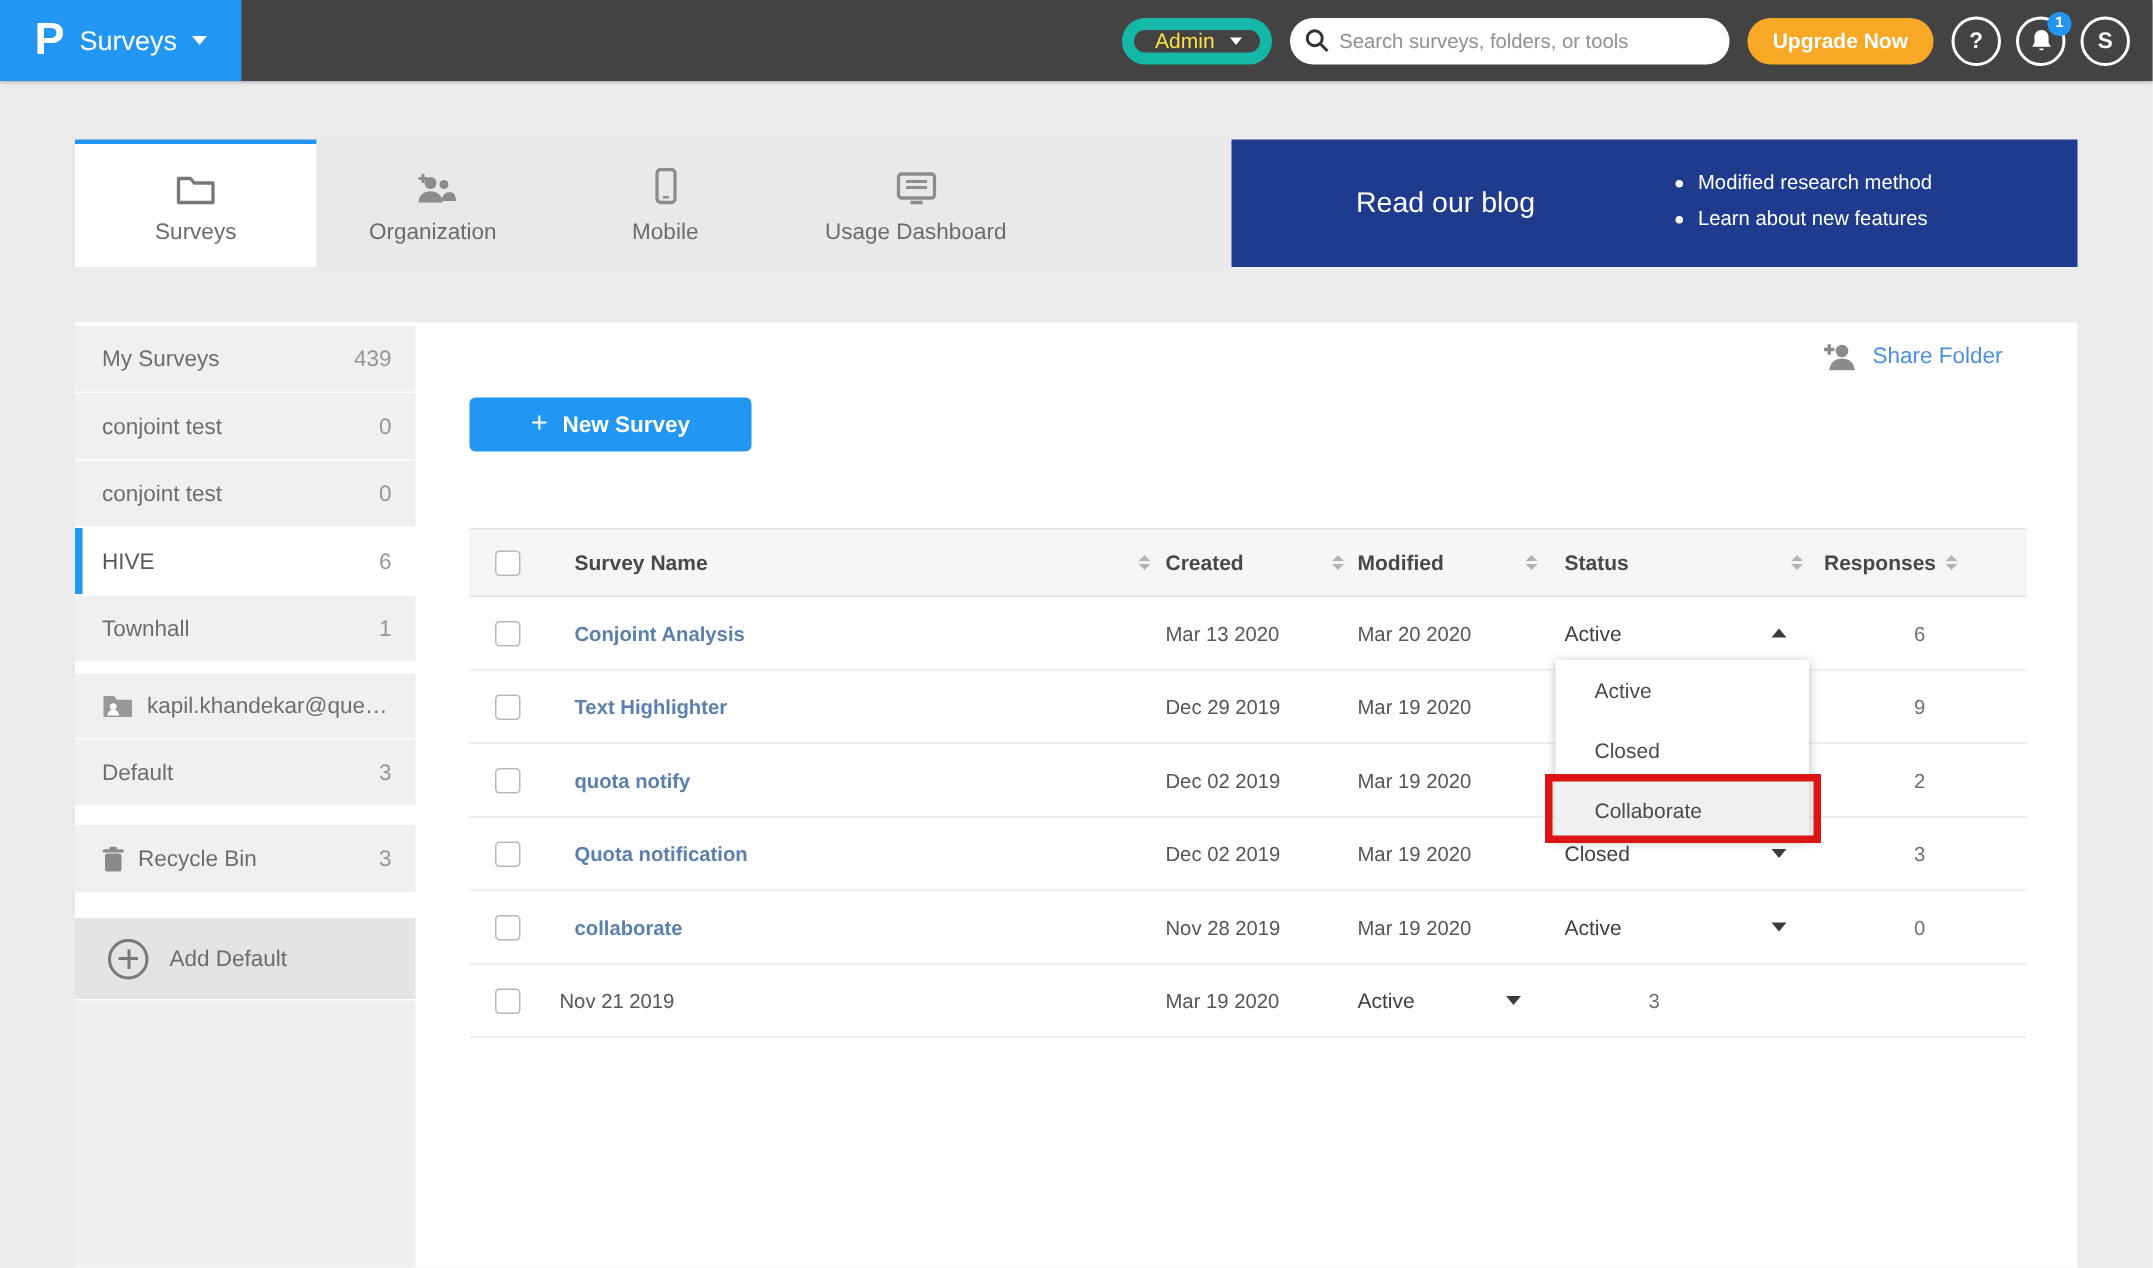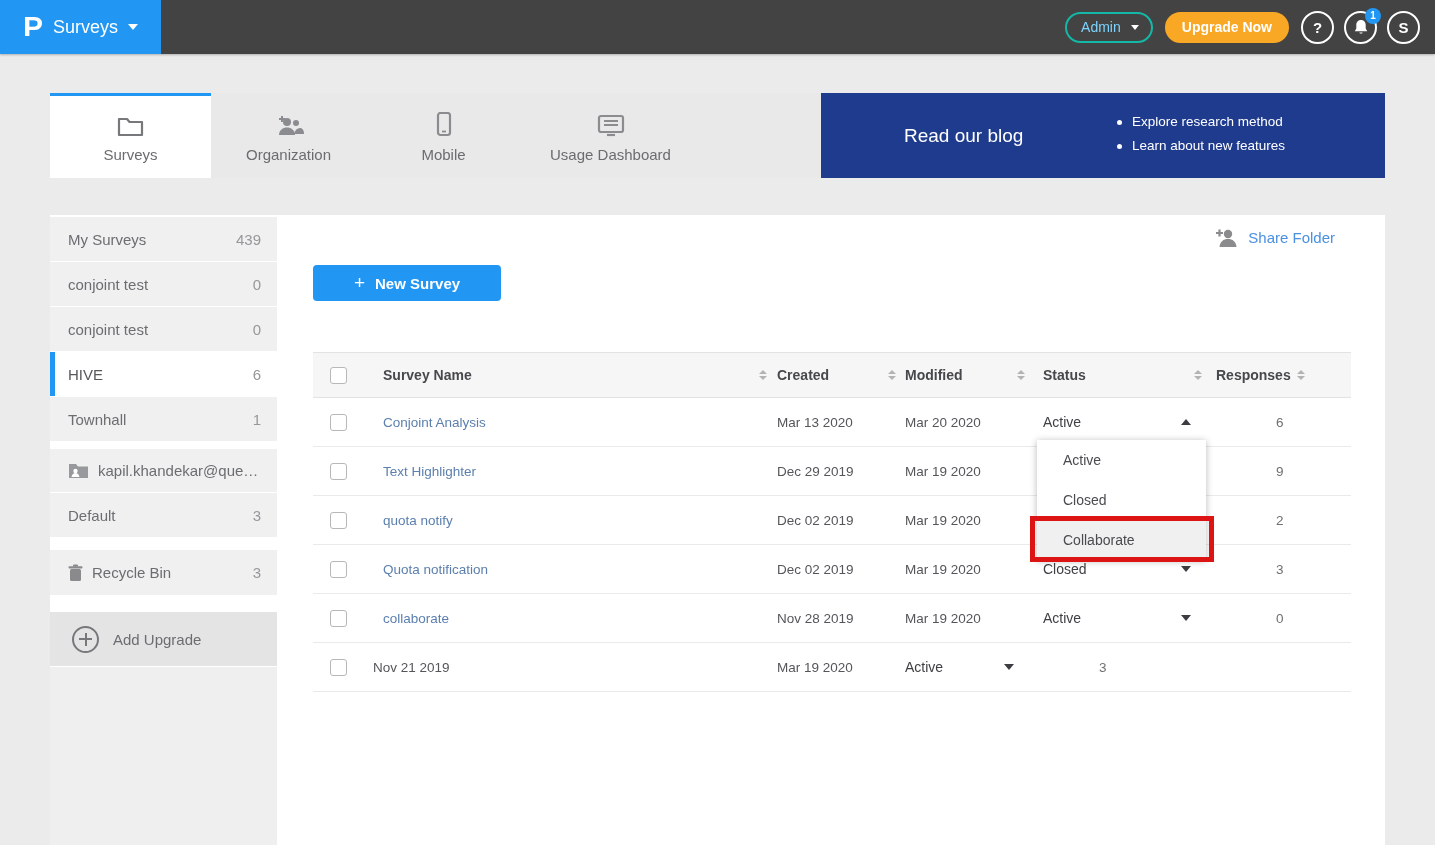--- a/index.html
+++ b/index.html
@@ -10,21 +10,21 @@
   .topbar { position:absolute; left:0; top:0; width:1435px; height:54px; background:#434343;
             display:flex; align-items:center; box-shadow:0 1px 2px rgba(0,0,0,.25); z-index:20; }
   .logo-box { width:161px; height:54px; background:#2196f3; display:flex; align-items:center;
               justify-content:center; gap:10px; cursor:pointer; }
   .logo-p { color:#fff; font-size:30px; font-weight:bold; position:relative; line-height:1; }
   .logo-p::after { content:""; position:absolute; left:2px; bottom:1px; width:5px; height:5px; background:#2196f3; }
   .logo-label { color:#fff; font-size:18px; }
   .caret-down { width:0; height:0; border-left:5px solid transparent; border-right:5px solid transparent;
                 border-top:6px solid #fff; display:inline-block; }
   .topbar-spacer { flex:1; }
-  .admin-pill { height:31px; border:2px solid #14b8a6; border-radius:16px; color:#7dd3fc; font-size:14px;
+  .admin-pill { height:31px; border:8px solid #14b8a6; border-radius:16px; color:#fde047; font-size:14px;
                 display:flex; align-items:center; gap:10px; padding:0 12px 0 14px; margin-right:12px; cursor:pointer; }
   .search-pill { width:293px; height:31px; background:#fff; border-radius:16px; display:flex;
                  align-items:center; padding:0 10px 0 10px; margin-right:12px; }
   .search-pill svg { flex:0 0 auto; margin-right:7px; }
   .search-pill input { border:none; outline:none; flex:1; font-size:13.5px; color:#444;
                        font-family:"Liberation Sans", sans-serif; background:transparent; }
   .search-pill input::placeholder { color:#8f9093; }
   .upgrade-btn { height:31px; background:#f9a825; border:none; border-radius:16px; color:#fff;
                  font-weight:bold; font-size:14px; padding:0 17px; margin-right:12px; cursor:pointer;
                  font-family:"Liberation Sans", sans-serif; }
@@ -86,21 +86,21 @@
             font-size:14px; font-weight:bold; color:#47484c; }
   .t-row { height:49px; border-bottom:1px solid #eaeaeb; font-size:13.5px; }
   .cell-check { padding-left:17px; }
   .checkbox { width:17px; height:17px; border:1.5px solid #b8b8ba; border-radius:3px; background:#fff; cursor:pointer; }
   .cell-name { padding-left:14px; display:flex; align-items:center; justify-content:space-between; padding-right:6px; }
   .cell-date { padding-left:4px; color:#55565a; display:flex; align-items:center; justify-content:space-between; padding-right:5px; }
   .cell-date.m { padding-right:14px; }
   .cell-status { padding-left:4px; color:#3f4043; font-size:14px; display:flex; align-items:center;
                  justify-content:space-between; padding-right:14px; }
   .cell-resp { padding-left:0; color:#6f7073; display:flex; align-items:center; }
-  .row-name { color:#5b7fae; cursor:pointer; }
+  .row-name { color:#5b7fae; cursor:pointer;font-weight:bold; }
   .row-date { color:#55565a; }
   .row-resp { padding-left:60px; color:#6f7073; font-size:13.5px; }
   .status-cell { display:flex; align-items:center; justify-content:space-between; padding-left:4px;
                  padding-right:25px; color:#3f4043; font-size:14px; cursor:pointer; }
   .sort { display:inline-flex; flex-direction:column; gap:2px; cursor:pointer; }
   .sort i { display:block; width:0; height:0; border-left:4px solid transparent; border-right:4px solid transparent; }
   .sort .up { border-bottom:4px solid #b3b3b5; }
   .sort .dn { border-top:4px solid #b3b3b5; }
   .tri-up { width:0; height:0; border-left:5px solid transparent; border-right:5px solid transparent;
             border-bottom:6px solid #3c3d40; display:inline-block; }
@@ -127,20 +127,27 @@
     <span class="logo-label">Surveys</span>
     <span class="caret-down"></span>
   </div>
   <div class="topbar-spacer"></div>
 
   <div class="admin-pill">
     <span>Admin</span>
     <span class="caret-down" style="border-top-width:5px;border-left-width:4px;border-right-width:4px;"></span>
   </div>
 
+  <div class="search-pill">
+    <svg width="16" height="16" viewBox="0 0 16 16">
+      <circle cx="6.5" cy="6.5" r="5" fill="none" stroke="#333" stroke-width="2"></circle>
+      <line x1="10.5" y1="10.5" x2="15" y2="15" stroke="#333" stroke-width="2"></line>
+    </svg>
+    <input type="text" placeholder="Search surveys, folders, or tools" style="">
+  </div>
 
   <button class="upgrade-btn">Upgrade Now</button>
 
   <div class="circle-btn">
     <span>?</span>
   </div>
 
   <div class="circle-btn">
     <svg width="16" height="17" viewBox="0 0 16 17">
       <path d="M8 1 C5 1 3.3 3.2 3.3 5.8 L3.3 9.5 L1.8 12.2 L14.2 12.2 L12.7 9.5 L12.7 5.8 C12.7 3.2 11 1 8 1 Z" fill="#fff"></path>
@@ -195,21 +202,21 @@
         </svg>
       </span>
       <span>Usage Dashboard</span>
     </div>
   </div>
   <div class="banner">
     <div class="banner-title">Read our blog</div>
     <div class="banner-bullets">
       <div class="b">
           <span class="dot"></span>
-        <span>Explore research method</span>
+        <span>Modified research method</span>
         </div>
       <div class="b">
           <span class="dot"></span>
         <span>Learn about new features</span>
         </div>
     </div>
   </div>
 </div>
 
 <div class="card">
@@ -267,21 +274,21 @@
         </svg>
       </span>
       <span class="lbl">Recycle Bin</span>
       <span class="cnt">3</span>
     </div>
 
     <div class="s-gap16"></div>
 
     <div class="add-folder">
       <span class="plus-circle"></span>
-      <span>Add Upgrade</span>
+      <span>Add Default</span>
     </div>
   </div>
 
   <div class="content">
 
     <div class="share-folder">
       <svg width="24" height="19" viewBox="0 0 24 19">
         <circle cx="13" cy="6" r="4.2" fill="#8b8b8d"></circle>
         <path d="M4.5 19 c0.5-5.5 4-8 8.5-8 s8 2.5 8.5 8 Z" fill="#8b8b8d"></path>
         <path d="M1 5 L8 5 M4.5 1.5 L4.5 8.5" stroke="#8b8b8d" stroke-width="2.2"></path>

